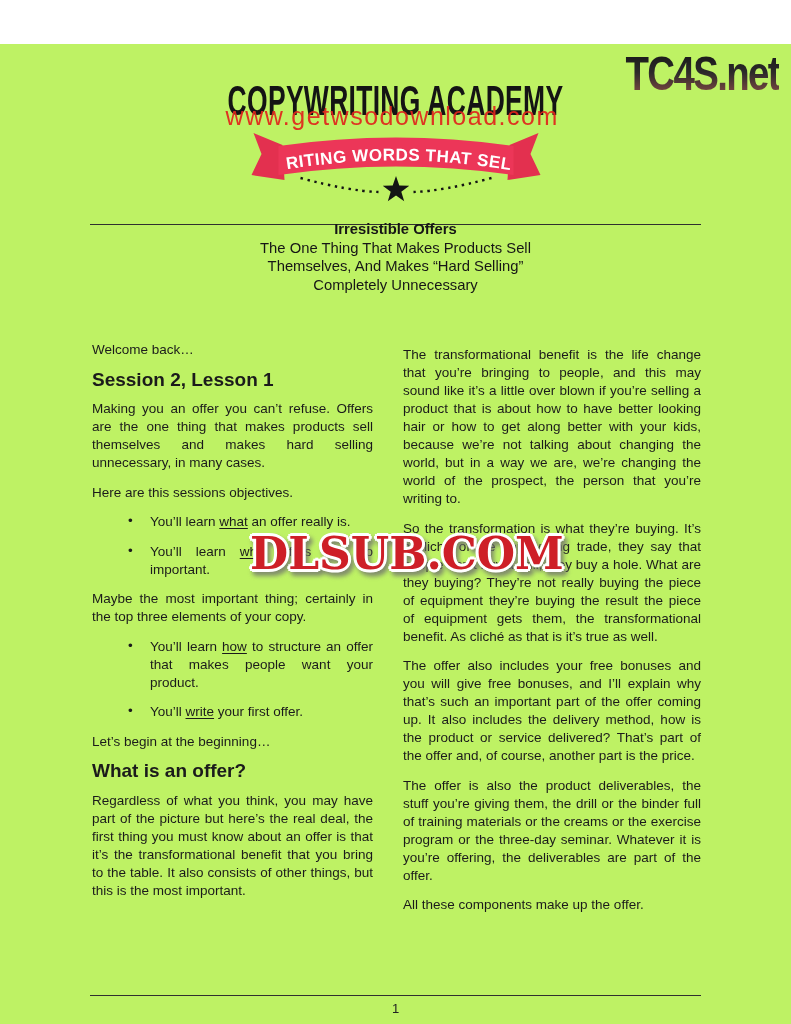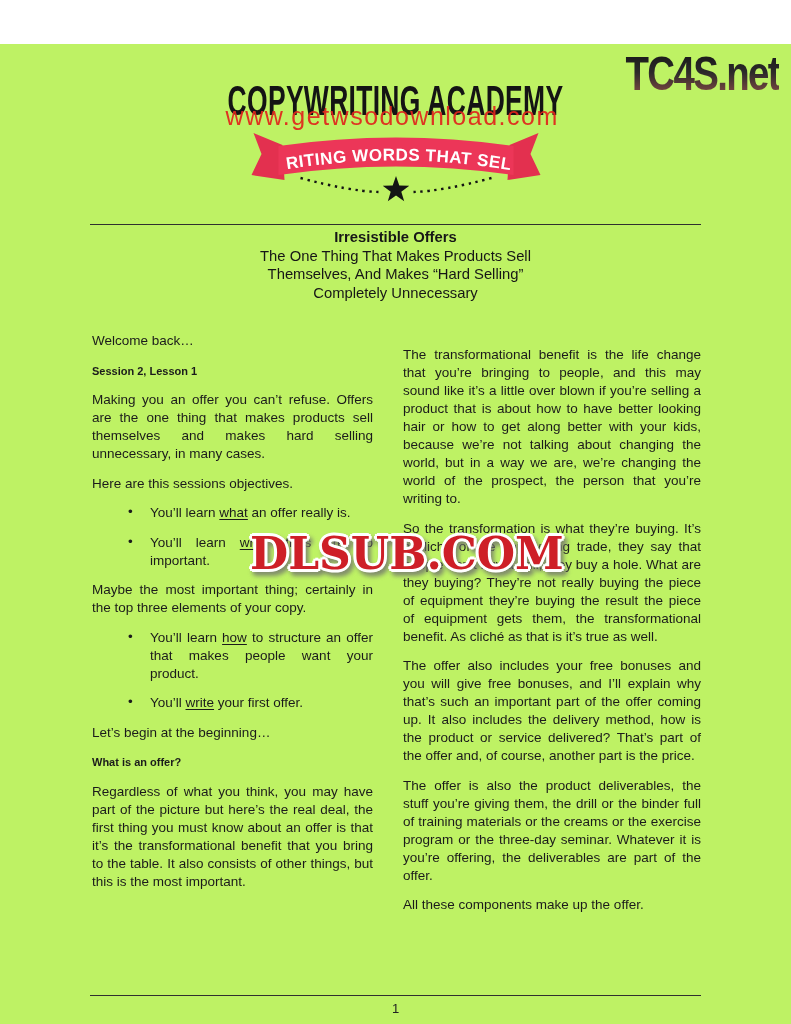--- a/index.html
+++ b/index.html
@@ -26,30 +26,30 @@
     position:absolute; top:58px; left:50%; transform:translateX(-51%);
     font-size:25px; color:#e1261c; opacity:0.93; white-space:nowrap; letter-spacing:1.5px;
   }
   .ribbon { position:absolute; top:84px; left:50%; transform:translateX(-50%); }
   
   .rule { position:absolute; left:90px; width:611px; height:1px; background:#2f2f2f; }
   .rule-top { top:180px; }
   .rule-bottom { top:951px; }
   
   .title-block {
-    position:absolute; top:184px; left:90px; width:611px; text-align:center;
+    position:absolute; top:176px; left:90px; width:611px; text-align:center;
     font-size:14.8px; line-height:18.6px; color:#161616;
   }
   .title-block .t { font-weight:700; }
   
   .col { position:absolute; text-align:justify; font-size:13.5px; line-height:18px; color:#1b1b1b; }
-  .col-left  { left:92px;  top:288px; width:281px; }
+  .col-left  { left:92px;  top:297px; width:281px; }
   .col-right { left:403px; top:302px; width:298px; }
   .col p, .col h3 { margin:0 0 11.5px 0; }
-  .col h3 { font-size:11px; font-weight:700; text-align:left; }
+  .col h3 { font-size:19px; font-weight:700; text-align:left; }
   .bullet { position:relative; padding-left:58px; margin:0 0 11.5px 0; }
   .bullet .dot { position:absolute; left:36px; top:-1px; }
   .u { text-decoration:underline; text-underline-offset:2px; }
   
   .wm-center {
     position:absolute; left:250px; top:484px; width:290px; text-align:center;
     font-family:"DejaVu Serif", serif; font-size:44px; font-weight:700;
     color:#ce1f27; white-space:nowrap; letter-spacing:0px;
     text-shadow:
       -2px -2px 0 #fff, 2px -2px 0 #fff, -2px 2px 0 #fff, 2px 2px 0 #fff,

